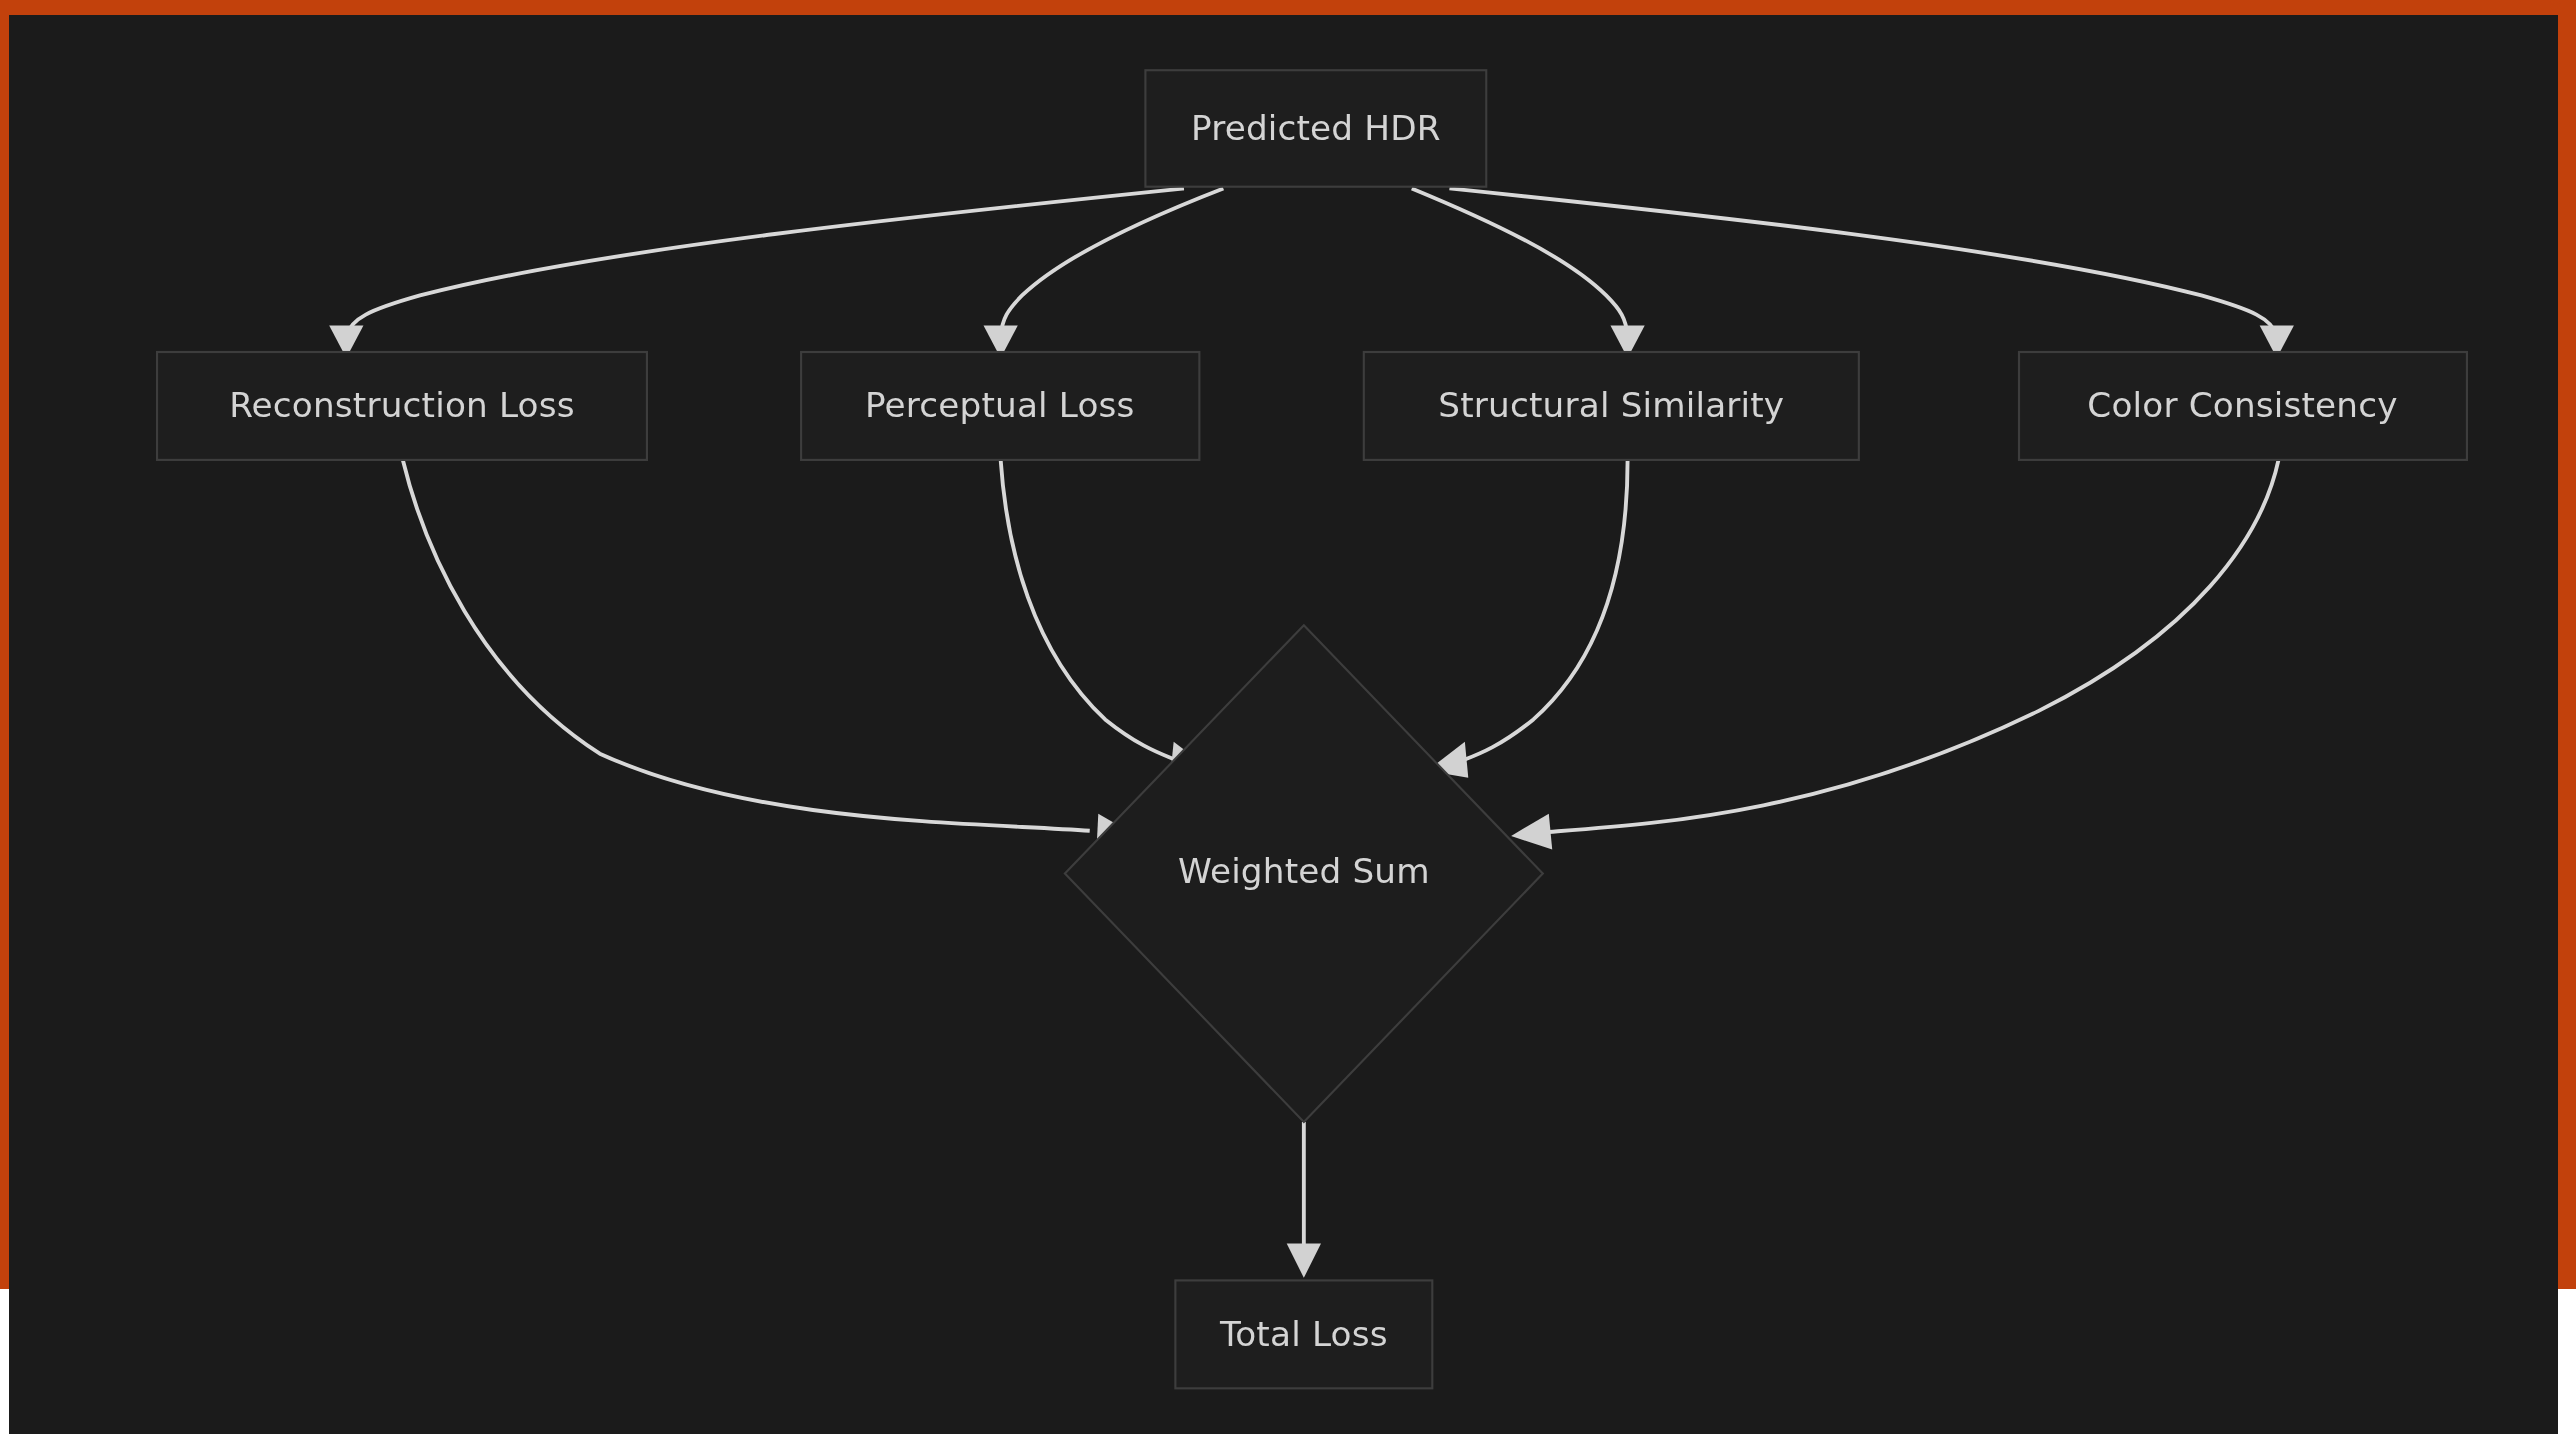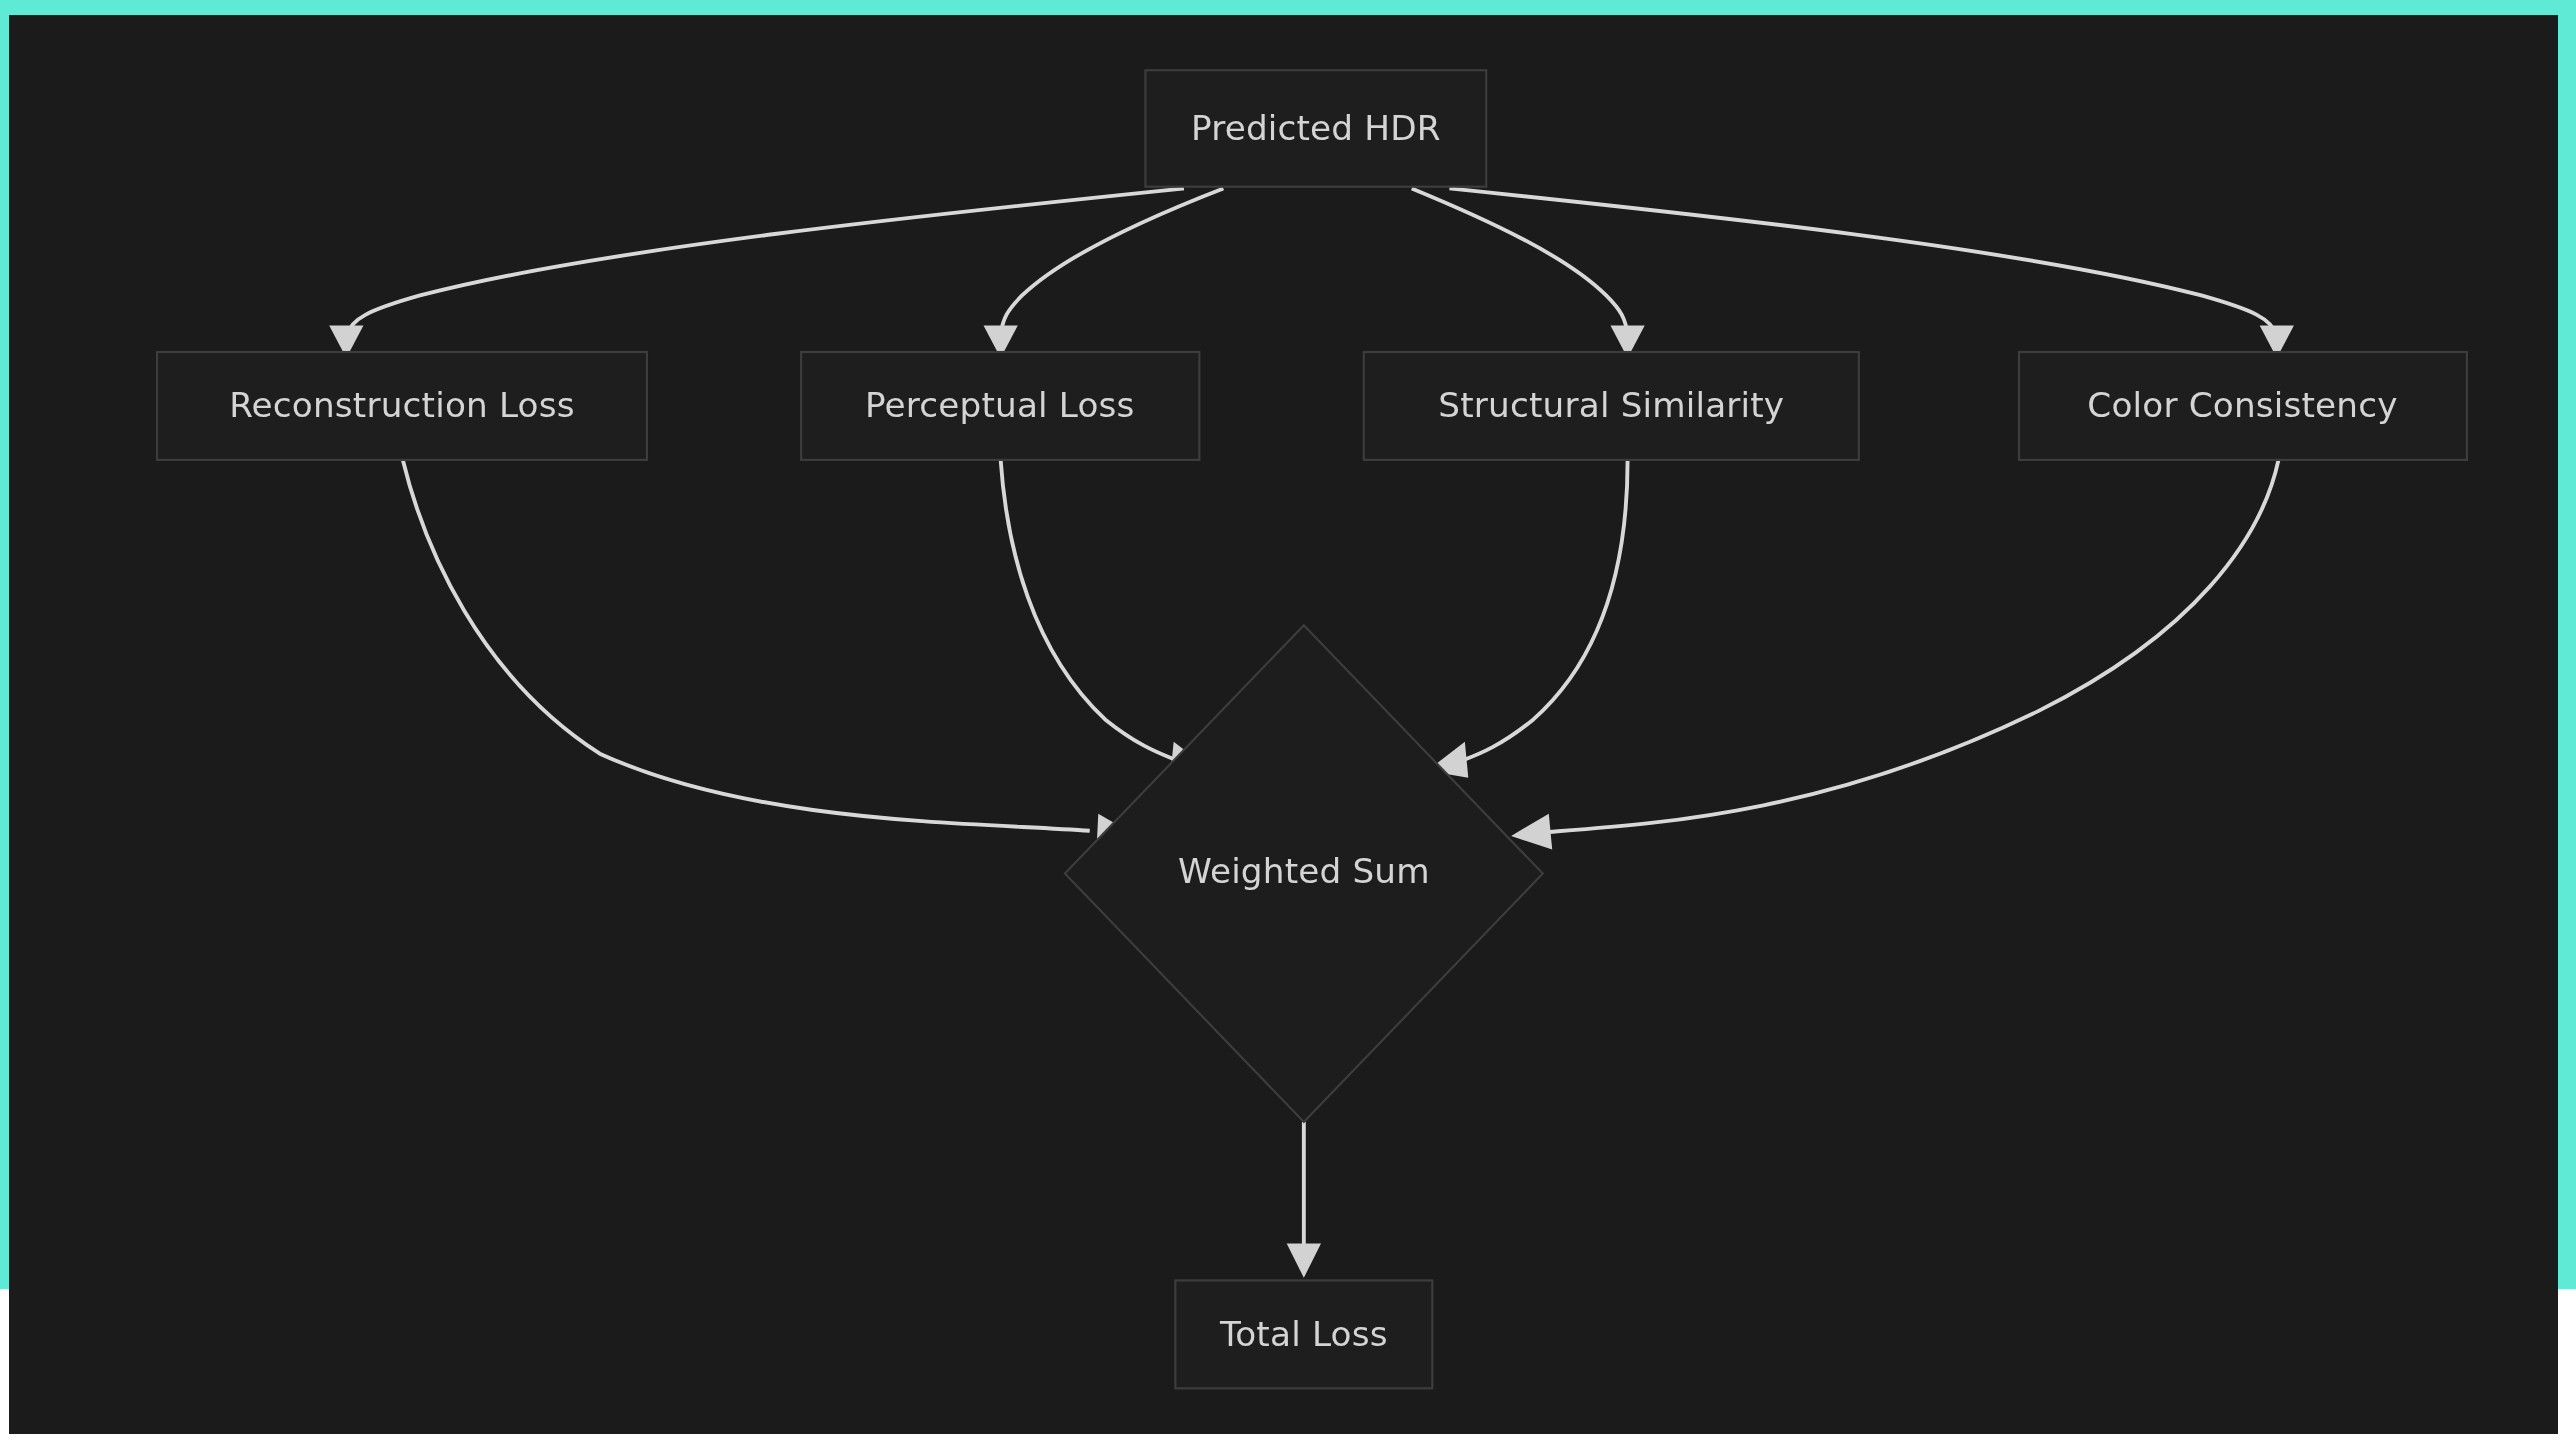--- a/index.html
+++ b/index.html
@@ -10,21 +10,21 @@
   body {
     width: 2576px;
     height: 1450px;
     overflow: hidden;
     font-family: "DejaVu Sans", "Liberation Sans", sans-serif;
   }
   #stage {
     position: relative;
     width: 2576px;
     height: 1289px;
-    background: #5eead4;
+    background: #c2410c;
     text-decoration: underline;
   }
   #canvas {
     position: absolute;
     left: 9.4px;
     top: 15.4px;
     width: 2549px;
     height: 1419px;
     background: #1b1b1b;
   }

